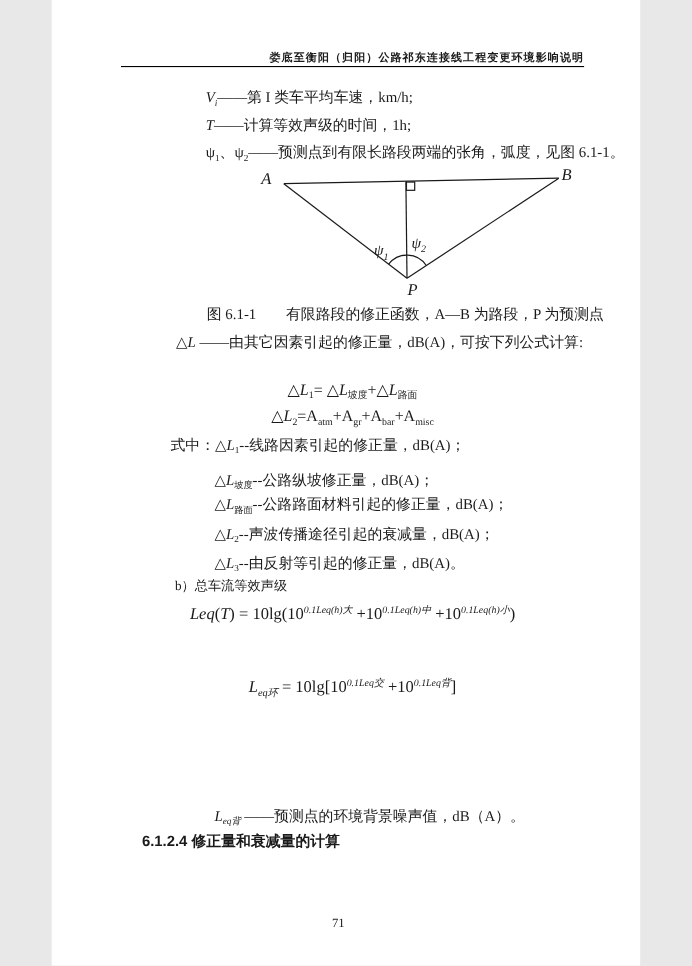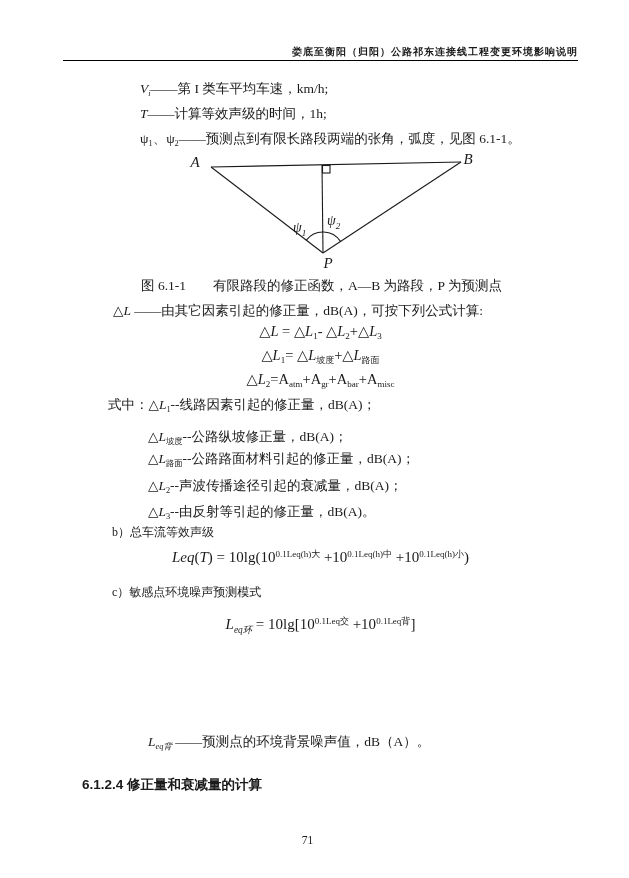--- a/index.html
+++ b/index.html
@@ -1,19 +1,19 @@
 <!DOCTYPE html>
 <html><head>
 <meta charset="utf-8">
 <style>
   * { margin: 0; padding: 0; box-sizing: border-box; }
   html, body { background: #e8e8e8; }
   .page {
     position: relative;
-    width: 629px; height: 878px;
+    width: 535px; height: 878px;
     margin: 0 auto;
     background: #ffffff;
     color: #1a1a1a;
     font-family: "Liberation Serif", "DejaVu Serif", serif;
     font-size: 13px;
     overflow: hidden;
   }
   .abs { position: absolute; white-space: nowrap; }
   .header-title {
     top: 45px; right: 51px;
@@ -30,29 +30,29 @@
   .formula {
     left: 63px; right: 51px; text-align: center;
     font-size: 14.5px; font-style: normal;
   }
   .where-label-line { left: 108px; font-size: 13.5px; }
   .where-item { left: 148px; font-size: 13.5px; }
   .sec-line { left: 112px; font-size: 12px; }
   .heading-6124 {
     left: 82px; top: 756px;
     font-family: "Liberation Sans", "DejaVu Sans", sans-serif;
-    font-size: 13.5px; font-weight: bold; margin-top: 20px;
+    font-size: 13.5px; font-weight: bold;
   }
   .a-line { left: 121px; top: 783px; font-size: 13.5px; }
   .page-number { left: 0; right: 14px; top: 834px; text-align: center; font-size: 11.5px; }
   .seg-n { font-style: normal; }
   .seg-it { font-style: italic; font-family: "Liberation Serif", "DejaVu Serif", serif; }
   .seg-sub { font-size: 0.62em; vertical-align: -0.35em; font-style: normal; }
   .seg-itsub { font-size: 0.62em; vertical-align: -0.35em; font-style: italic; }
-  .seg-sup { font-size: 0.60em; vertical-align: 0.60em; }
+  .seg-sup { font-size: 0.60em; vertical-align: 0.60em; font-style: italic; }
   .fig-svg { position: absolute; left: 175px; top: 148px; }
   .fig-svg text { font-family: "Liberation Serif", "DejaVu Serif", serif; font-style: italic; fill: #1a1a1a; }
 </style>
 </head>
 <body>
 
 <div class="page">
 
   <div class="abs header-title">娄底至衡阳（归阳）公路祁东连接线工程变更环境影响说明</div>
   <div class="header-rule"></div>
@@ -74,37 +74,35 @@
     <text x="293" y="16" font-size="15" text-anchor="middle">B</text>
     <text x="153" y="120" font-size="15" text-anchor="middle">P</text>
     <text x="118" y="84" font-size="14"><tspan>ψ</tspan><tspan dy="4" font-size="9">1</tspan></text>
     <text x="152" y="77" font-size="14"><tspan>ψ</tspan><tspan dy="4" font-size="9">2</tspan></text>
   </svg>
 
   <div class="abs caption">图 6.1-1　　有限路段的修正函数，A—B 为路段，P 为预测点</div>
 
   <div class="abs delta-intro"><span class="seg-it">△L</span><span class="seg-n"> ——由其它因素引起的修正量，dB(A)，可按下列公式计算:</span></div>
 
-  <div class="abs formula" style="top:323px"><span class="seg-it">△L</span><span class="seg-n"> = </span><span class="seg-it">△L</span><span class="seg-sub">1</span><span class="seg-n">- </span><span class="seg-it">△L</span><span class="seg-sub">2</span><span class="seg-n">+</span><span class="seg-it">△L</span><span class="seg-sub">3</span></div>
   <div class="abs formula" style="top:347px"><span class="seg-it">△L</span><span class="seg-sub">1</span><span class="seg-n">= </span><span class="seg-it">△L</span><span class="seg-sub">坡度</span><span class="seg-n">+</span><span class="seg-it">△L</span><span class="seg-sub">路面</span></div>
   <div class="abs formula" style="top:371px"><span class="seg-it">△L</span><span class="seg-sub">2</span><span class="seg-n">=A</span><span class="seg-sub">atm</span><span class="seg-n">+A</span><span class="seg-sub">gr</span><span class="seg-n">+A</span><span class="seg-sub">bar</span><span class="seg-n">+A</span><span class="seg-sub">misc</span></div>
 
   <div class="abs where-label-line" style="top:396px">
     <span>式中：</span><span><span class="seg-it">△L</span><span class="seg-sub">1</span><span class="seg-n">--线路因素引起的修正量，dB(A)；</span></span>
   </div>
   <div class="abs where-item" style="top:428px"><span class="seg-it">△L</span><span class="seg-sub">坡度</span><span class="seg-n">--公路纵坡修正量，dB(A)；</span></div>
   <div class="abs where-item" style="top:450px"><span class="seg-it">△L</span><span class="seg-sub">路面</span><span class="seg-n">--公路路面材料引起的修正量，dB(A)；</span></div>
   <div class="abs where-item" style="top:477px"><span class="seg-it">△L</span><span class="seg-sub">2</span><span class="seg-n">--声波传播途径引起的衰减量，dB(A)；</span></div>
   <div class="abs where-item" style="top:503px"><span class="seg-it">△L</span><span class="seg-sub">3</span><span class="seg-n">--由反射等引起的修正量，dB(A)。</span></div>
 
   <div class="abs sec-line" style="top:524px">b）总车流等效声级</div>
 
   <div class="abs formula" style="top:548px;font-size:15px"><span class="seg-it">Leq</span><span class="seg-n">(</span><span class="seg-it">T</span><span class="seg-n">) = 10lg(10</span><span class="seg-sup">0.1Leq(h)大</span><span class="seg-n"> +10</span><span class="seg-sup">0.1Leq(h)中</span><span class="seg-n"> +10</span><span class="seg-sup">0.1Leq(h)小</span><span class="seg-n">)</span></div>
 
-  <div class="abs sec-line" style="top:584px">c）敏感点环境噪声预测模式</div>
 
   <div class="abs formula" style="top:615px;font-size:15px"><span class="seg-it">L</span><span class="seg-itsub">eq环</span><span class="seg-n"> = 10lg[10</span><span class="seg-sup">0.1Leq交</span><span class="seg-n"> +10</span><span class="seg-sup">0.1Leq背</span><span class="seg-n">]</span></div>
 
   <div class="abs where-item" style="top:733px"><span class="seg-it">L</span><span class="seg-itsub">eq背</span><span class="seg-n"> ——预测点的环境背景噪声值，dB（A）。</span></div>
 
   <div class="abs heading-6124">6.1.2.4  修正量和衰减量的计算</div>
 
   <div class="abs page-number">71</div>
 
 </div>

